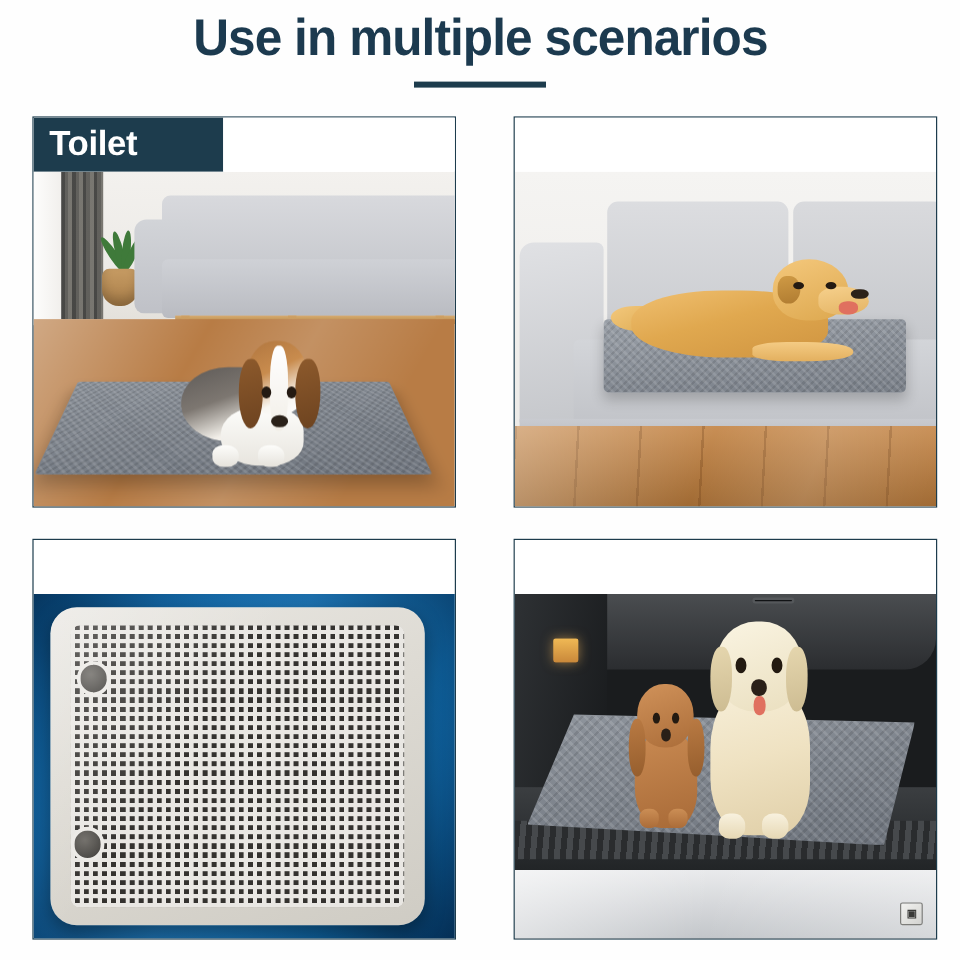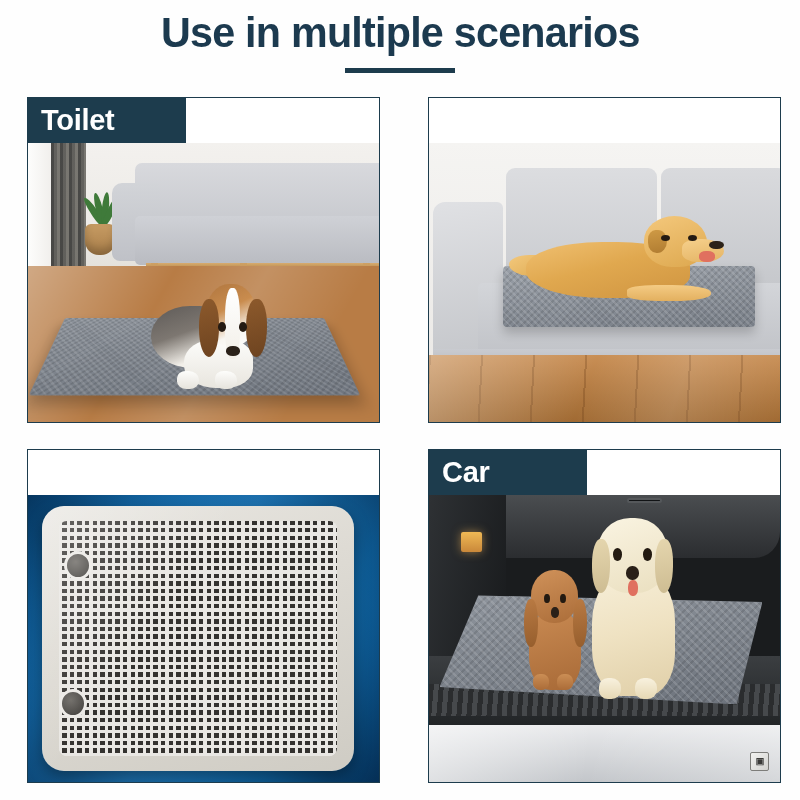--- a/index.html
+++ b/index.html
@@ -621,18 +621,17 @@
         <div class="s4-ear l"></div>
         <div class="s4-ear r"></div>
         <div class="s4-eye l"></div>
         <div class="s4-eye r"></div>
         <div class="s4-nose"></div>
         <div class="s4-tongue"></div>
       </div>
       <div class="s4-watermark">▣</div>
     </div>
     <div class="panel-banner">
-      <div class="panel-label">Car</div>
       <div class="panel-banner-fill"></div>
     </div>
   </div>
 
 </div>
 
 </body></html>

